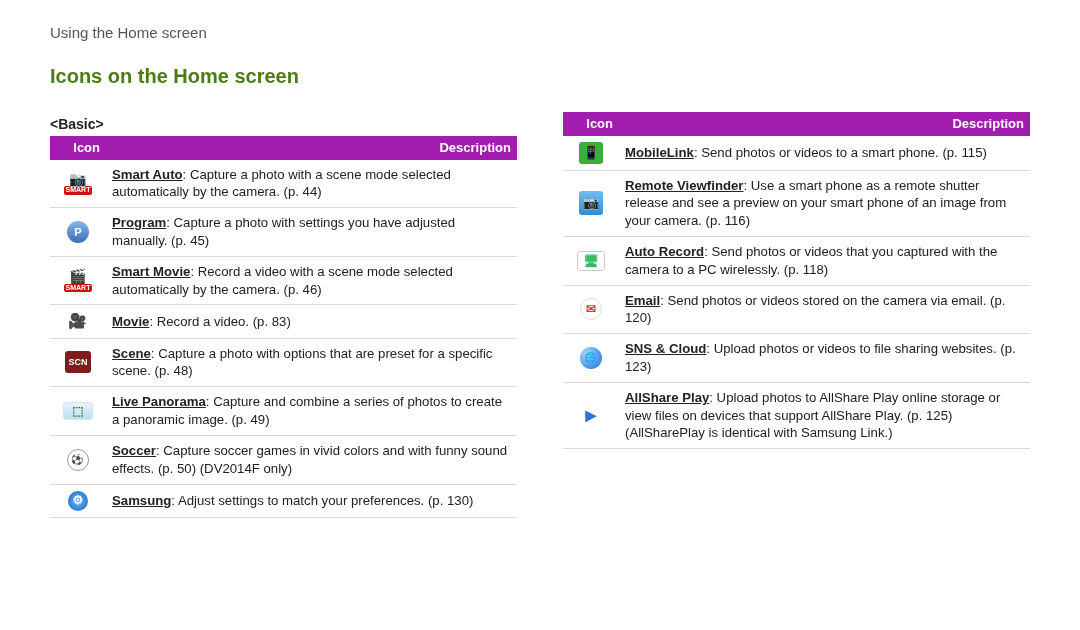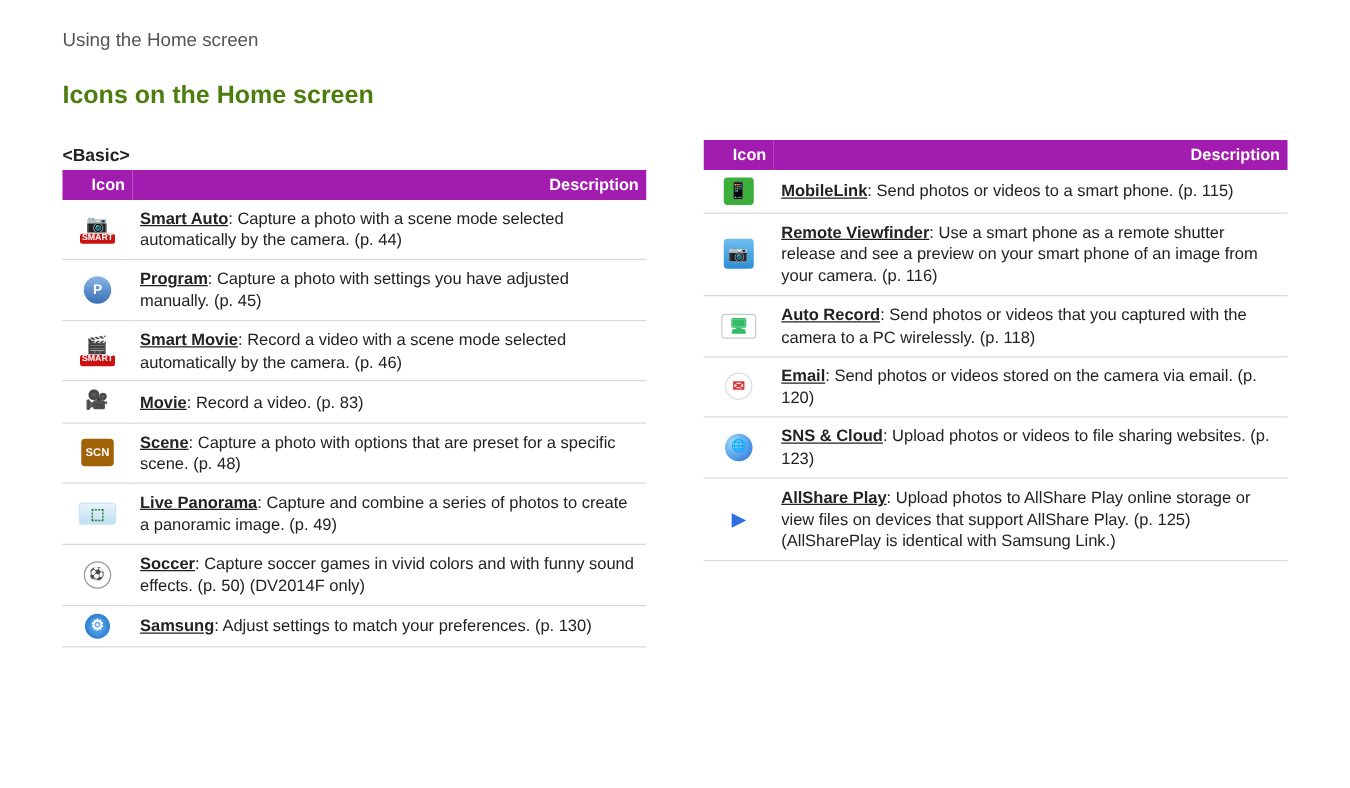--- a/index.html
+++ b/index.html
@@ -10,21 +10,21 @@
   .columns { display: flex; gap: 46px; margin-top: 24px; }
   .col { flex: 1 1 0; }
   .subhead { font-size: 14px; font-weight: 700; color: #222; margin: 4px 0 4px 0; }
   table.icon-table { width: 100%; border-collapse: collapse; font-size: 13.2px; line-height: 1.35; }
   table.icon-table th { background: #a21caf; color: #fff; font-weight: 700; text-align: right; padding: 3px 6px; font-size: 13px; }
   table.icon-table th.c-icon { width: 56px; }
   table.icon-table td { border-bottom: 1px solid #d9d9d9; padding: 6px 6px; vertical-align: middle; }
   table.icon-table td.c-icon { text-align: center; width: 56px; }
   .ic { display: inline-flex; align-items: center; justify-content: center; width: 28px; height: 22px; border-radius: 3px; font-size: 11px; font-weight: 700; color: #fff; }
   .ic.bluep { background: linear-gradient(#8ab5e6,#386fb7); border-radius:50%; width:22px; height:22px; font-size:11px; }
-  .ic.scn { background:#a16207; font-size:9px; width:26px; }
+  .ic.scn { background:#7f1d1d; font-size:9px; width:26px; }
   .ic.pano { background: linear-gradient(#e9f3fb,#bcdff3); color:#3a7f3a; width:30px; height:18px; border:1px solid #cfe7f6; font-size:12px; }
   .ic.ball { background:#fff; border:1px solid #999; border-radius:50%; width:22px; height:22px; color:#333; font-size:10px; }
   .ic.gear { background: radial-gradient(#6bb8ff,#1265b8); border-radius:50%; width:20px; height:20px; font-size:12px; }
   .ic.mlink { background:#3cae3c; width:24px; height:22px; font-size:13px; }
   .ic.rview { background: linear-gradient(#6fbef0,#2b8fd4); width:24px; height:24px; font-size:13px; }
   .ic.backup { background:#fff; border:1px solid #ccc; width:28px; height:20px; color:#3b6; font-size:12px; }
   .ic.email { background:#fff; border:1px solid #ddd; width:22px; height:22px; color:#d33; border-radius:50%; font-size:12px; }
   .ic.globe { background: radial-gradient(circle at 30% 30%, #9fd9ff, #1d6fd6); border-radius:50%; width:22px; height:22px; font-size:10px; }
   .ic.play { background:#fff; width:22px; height:22px; color:#2f6fe0; font-size:14px; }
   .smart-cam { position:relative; display:inline-block; }

